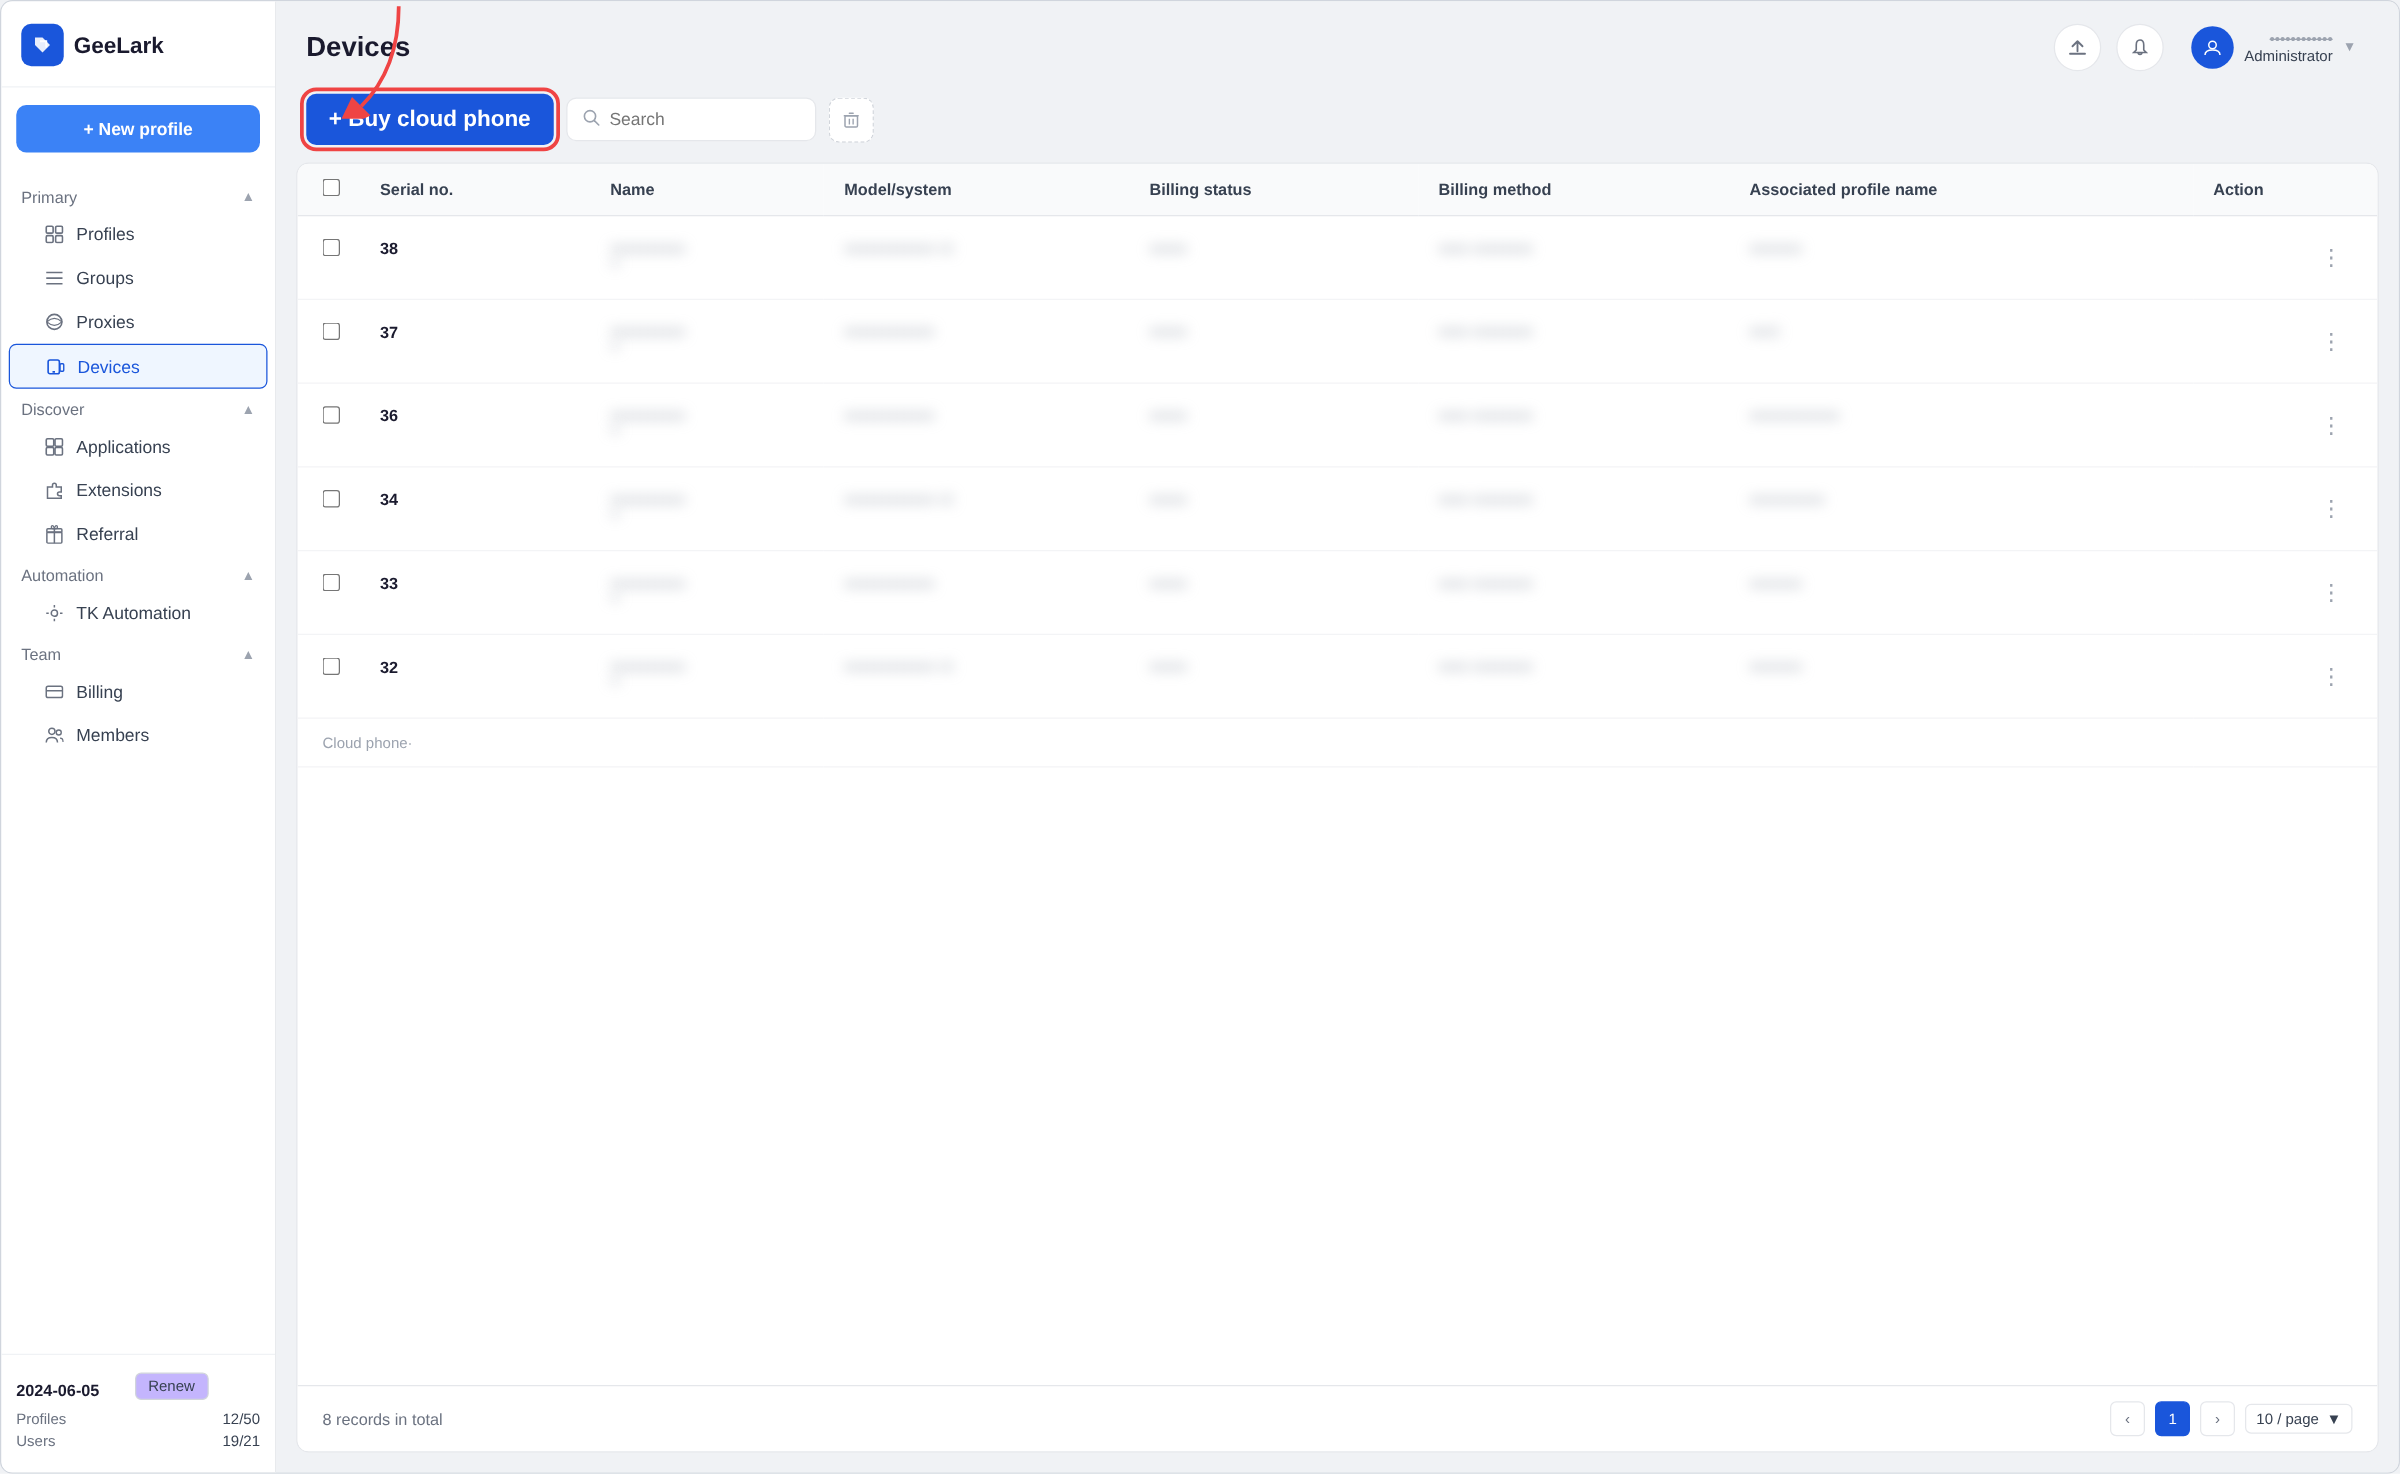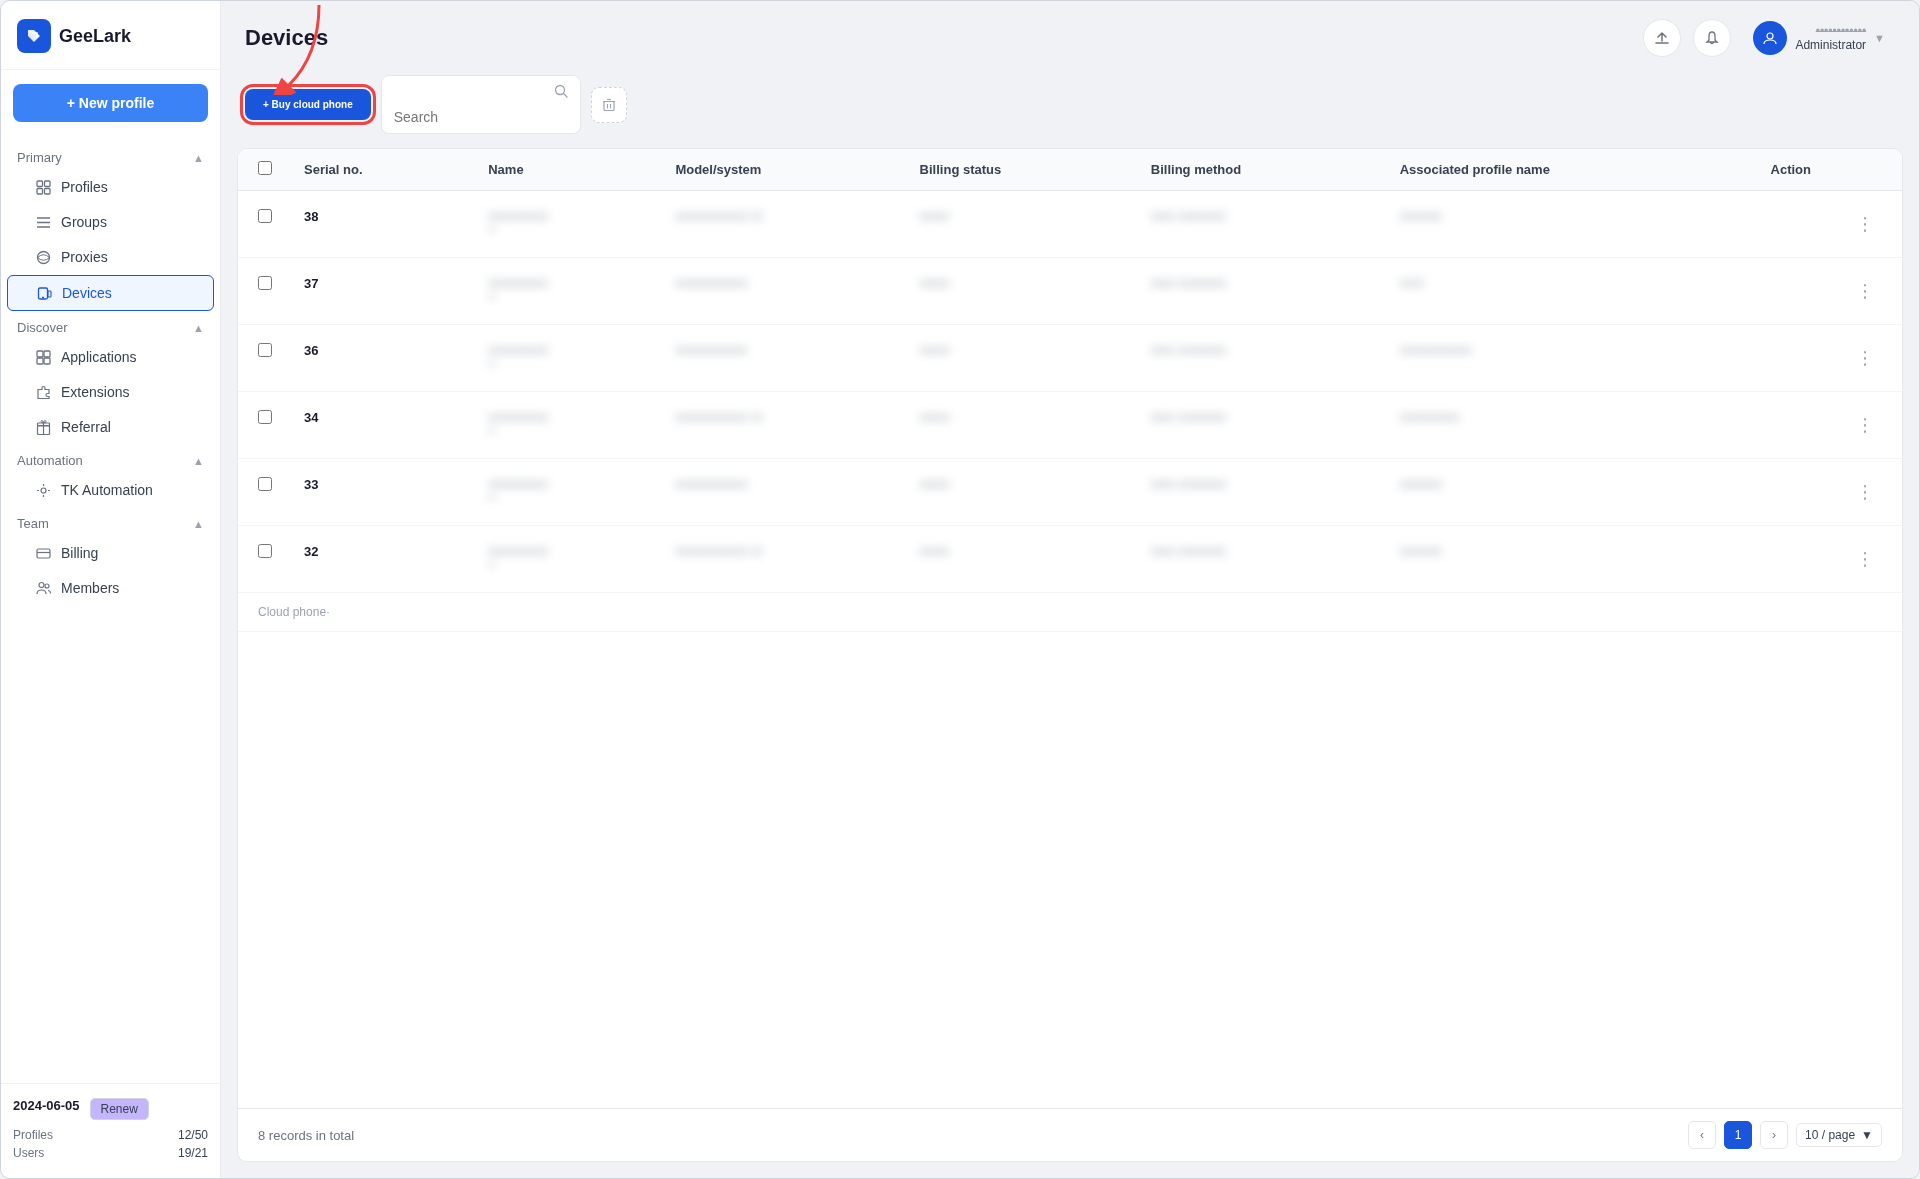--- a/index.html
+++ b/index.html
@@ -128,22 +128,22 @@
       color: #9ca3af;
     }
 
     .sidebar-footer {
       padding: 14px 12px;
       border-top: 1px solid #f0f2f5;
     }
 
     .renewal-row {
       display: flex;
-      align-items: flex-start;
-      gap: 10px;
+      align-items: flex-end;
+      gap: 28px;
       margin-bottom: 8px;
     }
 
     .renewal-date {
       font-size: 13px;
       font-weight: 700;
       color: #1a1a2e;
     }
 
     .renew-btn {
@@ -257,40 +257,39 @@
       padding: 0 24px 14px;
       position: relative;
     }
 
     .buy-cloud-btn {
       background: #1a56db;
       color: white;
       border: none;
       border-radius: 8px;
       padding: 10px 18px;
-      font-size: 10px;
+      font-size: 18px;
       font-weight: 600;
       cursor: pointer;
       display: flex;
       align-items: center;
       gap: 6px;
       outline: 3px solid #ef4444;
       outline-offset: 2px;
     }
 
     .search-box {
       display: flex;
-      align-items: flex-end;
+      align-items: flex-start;
       background: white;
       border: 1px solid #e5e7eb;
       border-radius: 8px;
       padding: 8px 12px;
       gap: 8px;
       width: 200px;
-      flex-direction: column;
     }
 
     .search-box input {
       border: none;
       outline: none;
       font-size: 14px;
       color: #374151;
       width: 100%;
       background: transparent;
     }

